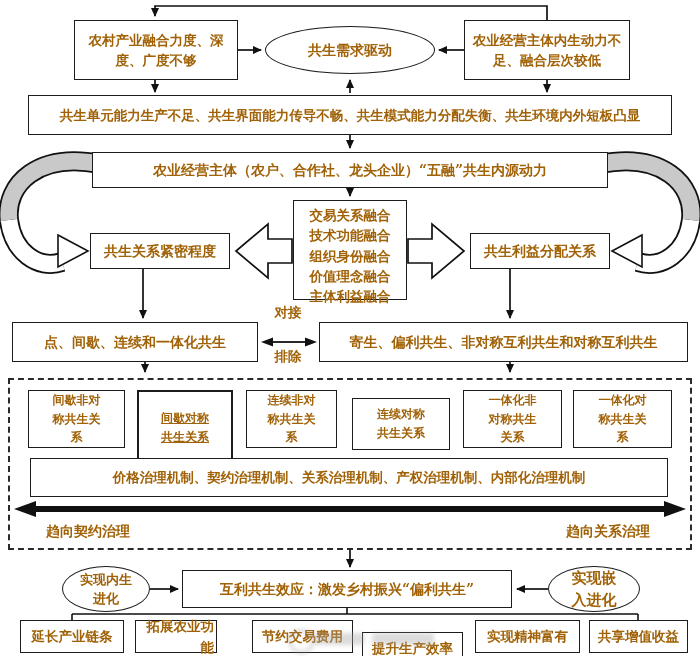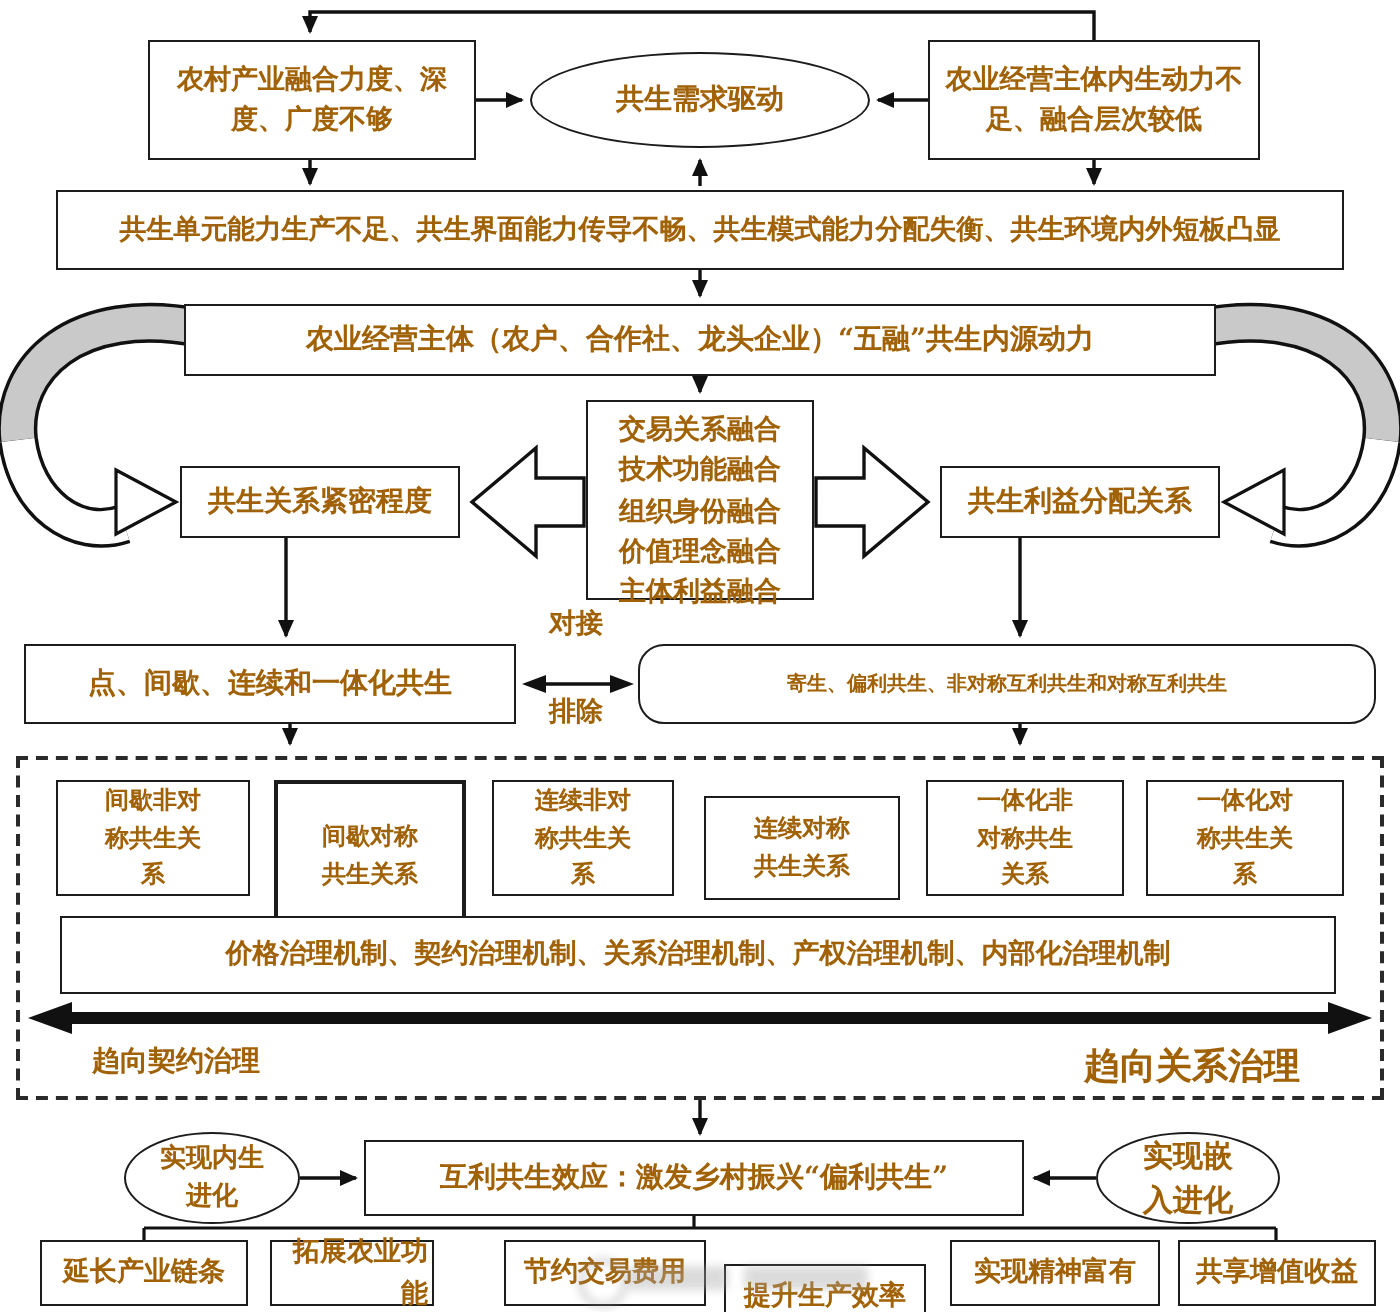--- a/index.html
+++ b/index.html
@@ -107,37 +107,37 @@
     <span>技术功能融合</span>
     <span>组织身份融合</span>
     <span>价值理念融合</span>
     <span>主体利益融合</span>
   </div>
 
   <div class="box" style="left:90px;top:233px;width:140px;height:36px;font-size:14px;">共生关系紧密程度</div>
   <div class="box" style="left:470px;top:233px;width:140px;height:36px;font-size:14px;">共生利益分配关系</div>
 
   <div class="box" style="left:12px;top:322px;width:246px;height:40px;font-size:14px;">点、间歇、连续和一体化共生</div>
-  <div class="box" style="left:319px;top:322px;width:369px;height:40px;font-size:10px;border-radius:13px;">寄生、偏利共生、非对称互利共生和对称互利共生</div>
+  <div class="box" style="left:319px;top:322px;width:369px;height:40px;font-size:14px;">寄生、偏利共生、非对称互利共生和对称互利共生</div>
   <div class="label" style="left:262px;top:304px;width:52px;">对接</div>
   <div class="label" style="left:262px;top:348px;width:52px;">排除</div>
 
   <div class="dashed" style="left:8px;top:378px;width:684px;height:172px;"></div>
 
   <div class="box cell" style="left:28px;top:390px;width:97px;height:58px;">间歇非对称共生关系</div>
-  <div class="box cell" style="left:137px;top:390px;width:96px;height:75px;border-width:2px;">间歇对称共生关系</div>
+  <div class="box cell" style="left:137px;top:390px;width:96px;height:75px;border-width:2px;text-decoration:underline;">间歇对称共生关系</div>
   <div class="box cell" style="left:246px;top:390px;width:91px;height:58px;">连续非对称共生关系</div>
   <div class="box cell" style="left:352px;top:398px;width:98px;height:52px;">连续对称共生关系</div>
   <div class="box cell" style="left:463px;top:390px;width:99px;height:58px;">一体化非对称共生关系</div>
   <div class="box cell" style="left:573px;top:390px;width:99px;height:58px;">一体化对称共生关系</div>
 
   <div class="box" style="left:30px;top:458px;width:638px;height:39px;">价格治理机制、契约治理机制、关系治理机制、产权治理机制、内部化治理机制</div>
 
   <div class="label" style="left:46px;top:522px;width:130px;text-align:left;font-size:14px;">趋向契约治理</div>
-  <div class="label" style="left:520px;top:522px;width:130px;text-align:right;font-size:18px;">趋向关系治理</div>
+  <div class="label" style="left:520px;top:522px;width:130px;text-align:right;font-size:14px;">趋向关系治理</div>
 
   <div class="box ellipse" style="left:62px;top:566px;width:88px;height:46px;font-size:13px;padding:0 15px;">实现内生进化</div>
   <div class="box" style="left:182px;top:570px;width:330px;height:38px;font-size:14px;">互利共生效应：激发乡村振兴“偏利共生”</div>
   <div class="box ellipse" style="left:548px;top:566px;width:92px;height:46px;font-size:15px;padding:0 17px;">实现嵌入进化</div>
 
   <div class="box benefit" style="left:20px;top:620px;width:104px;height:33px;">延长产业链条</div>
   <div class="box benefit" style="left:135px;top:620px;width:82px;height:33px;">拓展农业功能</div>
   <div class="box benefit" style="left:252px;top:620px;width:101px;height:33px;">节约交易费用</div>
   <div class="box benefit" style="left:362px;top:620px;width:101px;height:33px;margin-top:12px;">提升生产效率</div>
   <div class="box benefit" style="left:475px;top:620px;width:105px;height:33px;">实现精神富有</div>

